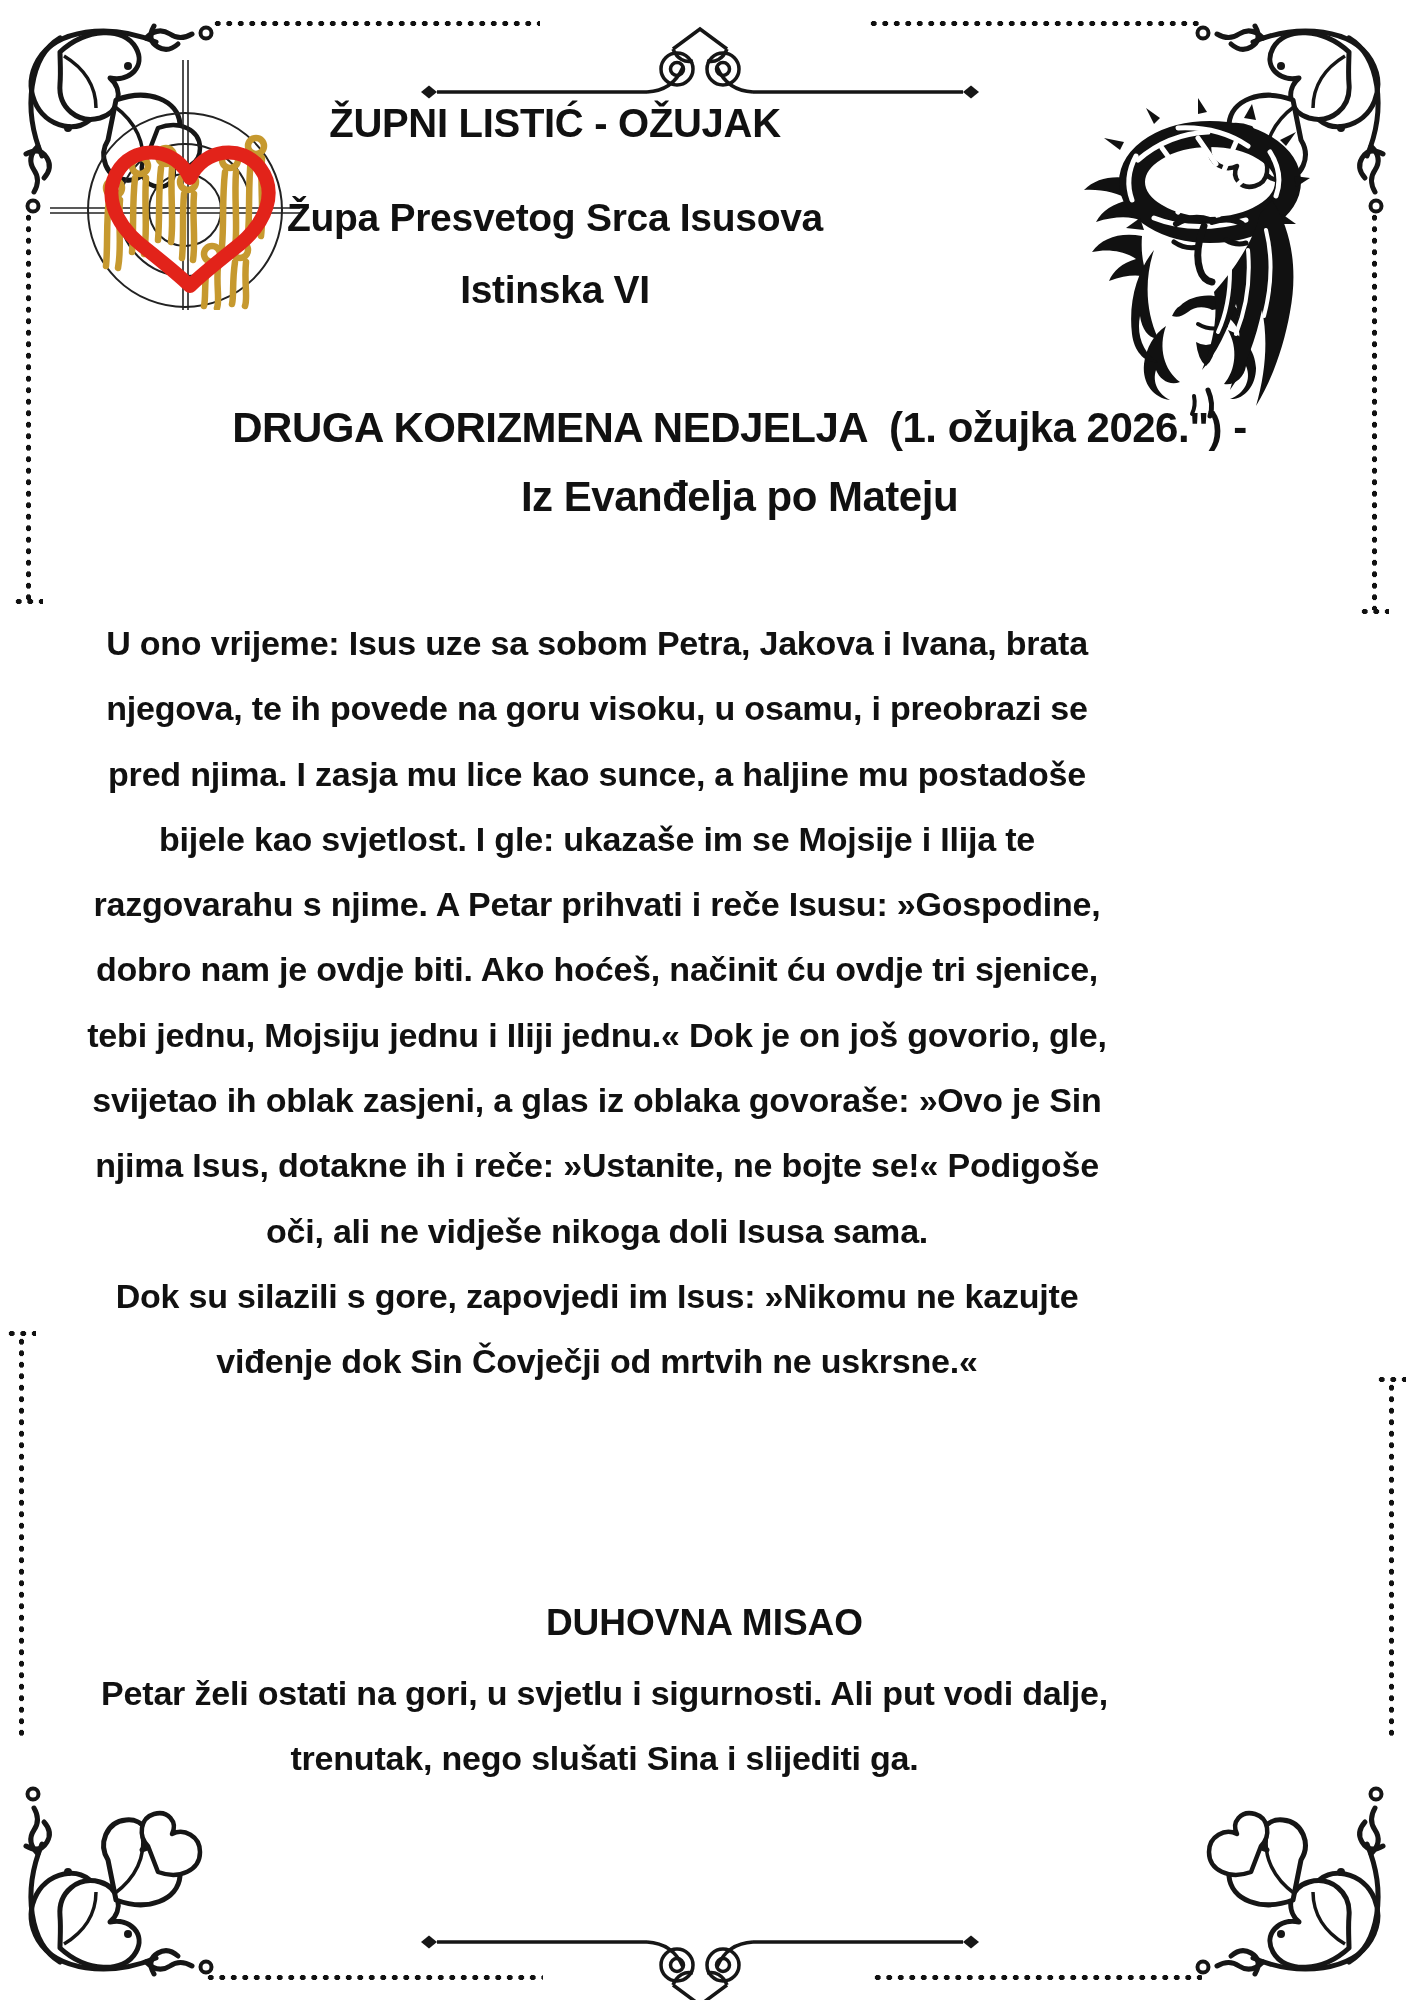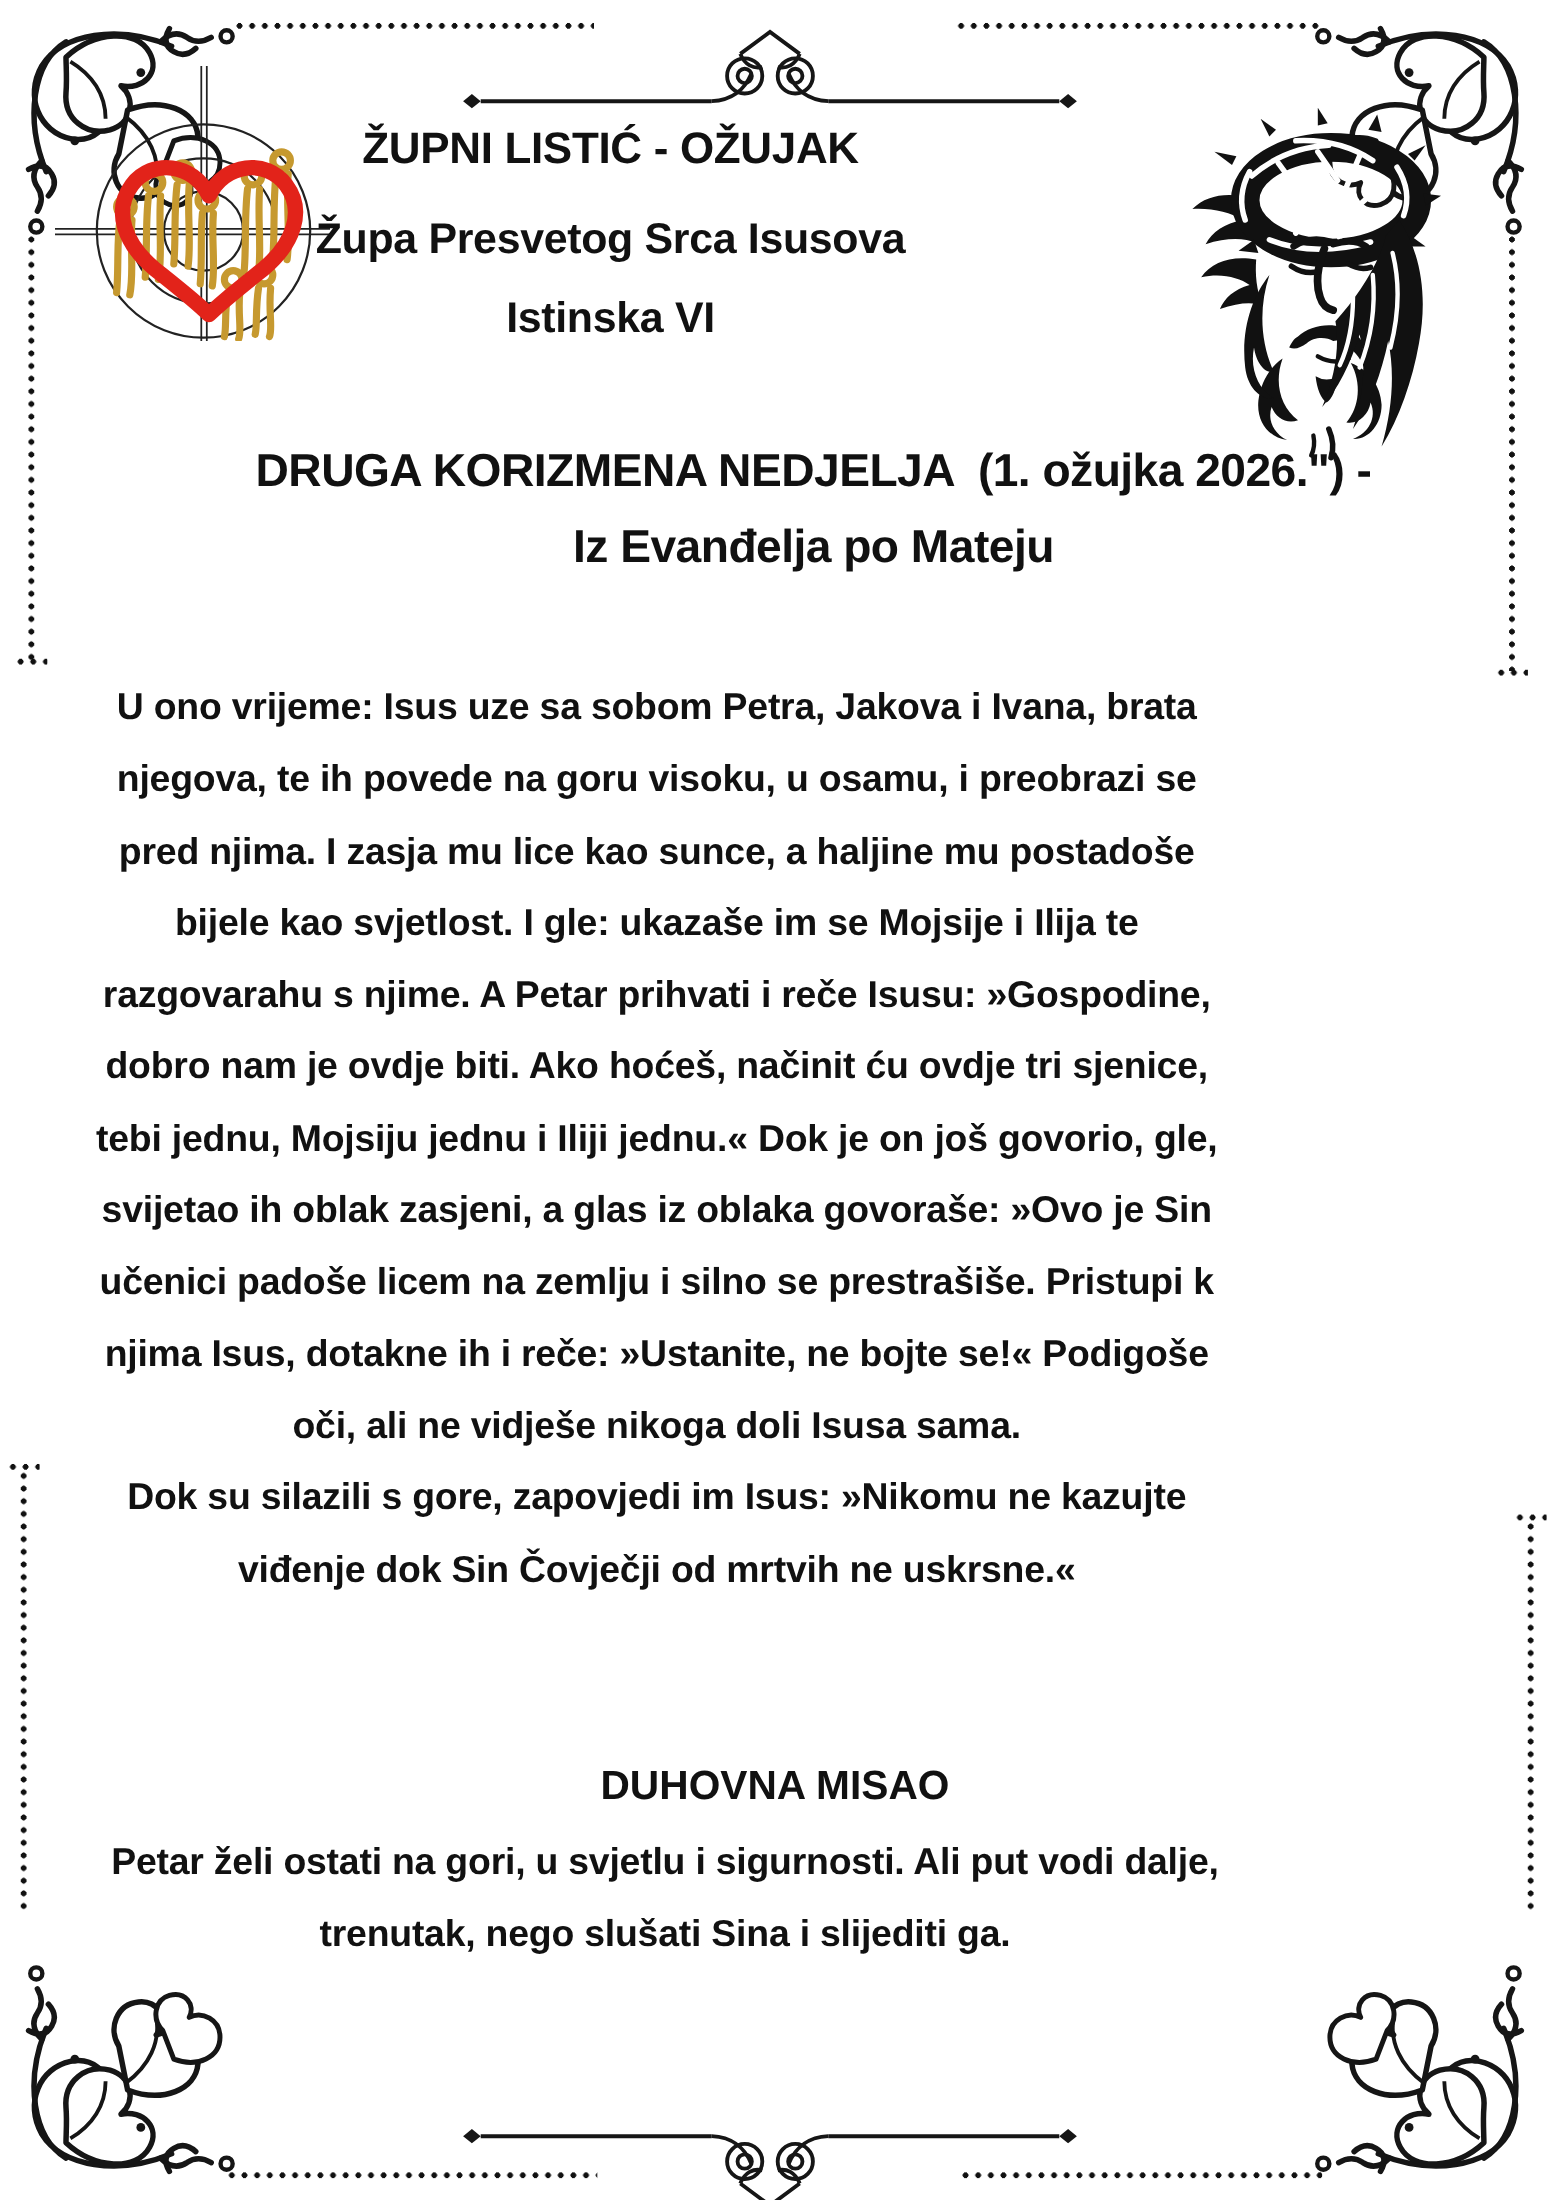--- a/index.html
+++ b/index.html
@@ -11,21 +11,21 @@
   
   .dot-h{position:absolute;height:7px;
     background-image:radial-gradient(circle,#111 2.6px,transparent 2.8px);
     background-size:11.5px 7px;background-repeat:repeat-x;}
   .dot-v{position:absolute;width:7px;
     background-image:radial-gradient(circle,#111 2.6px,transparent 2.8px);
     background-size:7px 11.5px;background-repeat:repeat-y;}
   
   .masthead-line{position:absolute;left:225px;width:660px;text-align:center;
     font-weight:bold;white-space:nowrap;letter-spacing:-0.3px;}
-  #mast-title{top:112px;font-size:40px;line-height:46px;}
+  #mast-title{top:100px;font-size:40px;line-height:46px;}
   #mast-parish{top:196px;font-size:39px;line-height:44px;}
   #mast-city{top:268px;font-size:39px;line-height:44px;}
   .heading-line{position:absolute;left:0;width:1409px;text-align:center;
     font-weight:bold;white-space:pre;letter-spacing:-0.5px;padding-left:35px;}
   #heading1{top:404px;font-size:42px;line-height:48px;}
   #heading2{top:473px;font-size:42px;line-height:48px;}
   #gospel{position:absolute;left:0;top:611px;width:1194px;text-align:center;}
   #gospel .bodyline, #reflection .bodyline{
     font-size:34px;line-height:65.3px;font-weight:bold;white-space:nowrap;
     letter-spacing:-0.2px;}
@@ -223,21 +223,20 @@
 
 <div id="gospel">
   <div class="bodyline">U ono vrijeme: Isus uze sa sobom Petra, Jakova i Ivana, brata</div>
   <div class="bodyline">njegova, te ih povede na goru visoku, u osamu, i preobrazi se</div>
   <div class="bodyline">pred njima. I zasja mu lice kao sunce, a haljine mu postadoše</div>
   <div class="bodyline">bijele kao svjetlost. I gle: ukazaše im se Mojsije i Ilija te</div>
   <div class="bodyline">razgovarahu s njime. A Petar prihvati i reče Isusu: »Gospodine,</div>
   <div class="bodyline">dobro nam je ovdje biti. Ako hoćeš, načinit ću ovdje tri sjenice,</div>
   <div class="bodyline">tebi jednu, Mojsiju jednu i Iliji jednu.« Dok je on još govorio, gle,</div>
   <div class="bodyline">svijetao ih oblak zasjeni, a glas iz oblaka govoraše: »Ovo je Sin</div>
-  <div class="bodyline">učenici padoše licem na zemlju i silno se prestrašiše. Pristupi k</div>
   <div class="bodyline">njima Isus, dotakne ih i reče: »Ustanite, ne bojte se!« Podigoše</div>
   <div class="bodyline">oči, ali ne vidješe nikoga doli Isusa sama.</div>
   <div class="bodyline">Dok su silazili s gore, zapovjedi im Isus: »Nikomu ne kazujte</div>
   <div class="bodyline">viđenje dok Sin Čovječji od mrtvih ne uskrsne.«</div>
 </div>
 
 <div id="reflection-heading">DUHOVNA MISAO</div>
 <div id="reflection">
   <div class="bodyline">Petar želi ostati na gori, u svjetlu i sigurnosti. Ali put vodi dalje,</div>
   <div class="bodyline">trenutak, nego slušati Sina i slijediti ga.</div>

